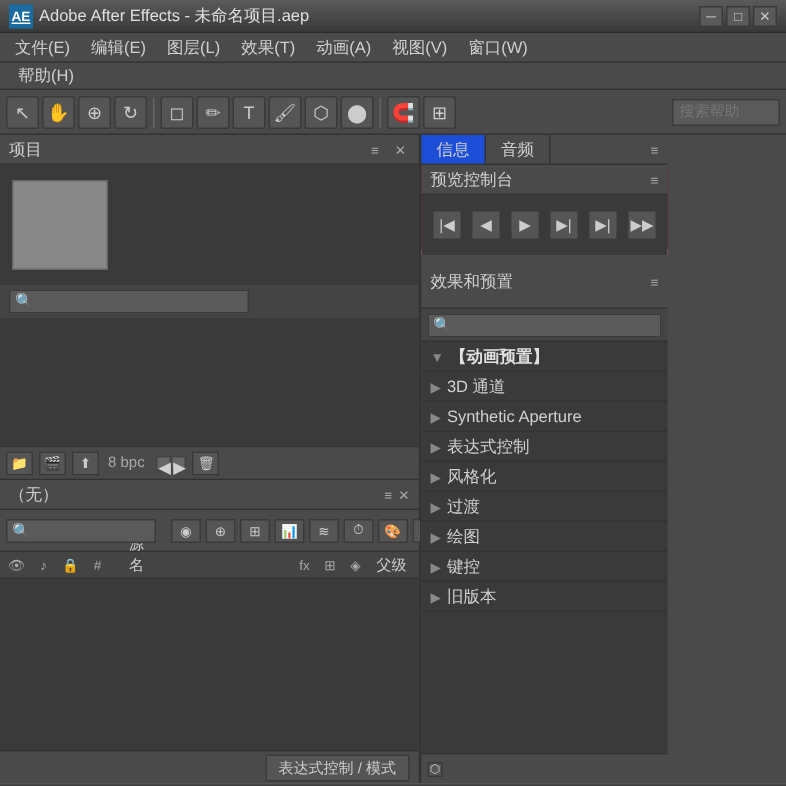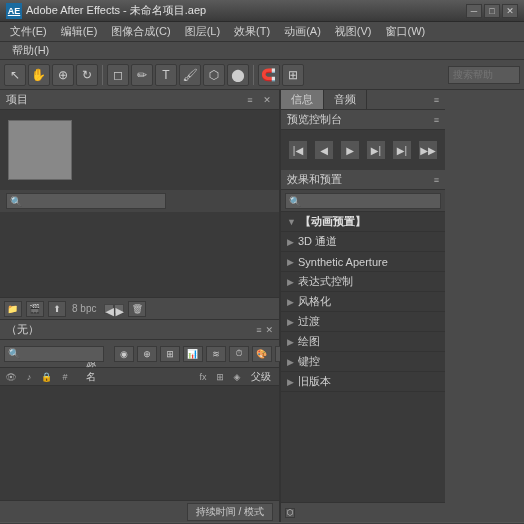--- a/index.html
+++ b/index.html
@@ -358,21 +358,21 @@
       padding: 1px 10px;
       font-size: 11px;
       color: #d0d0d0;
       cursor: pointer;
       height: 100%;
       display: flex;
       align-items: center;
       border-right: 1px solid #333;
     }
     .tab-item.active {
-      background: #737373;
+      background: #1d4ed8;
     }
     .tab-menu-btn {
       margin-left: auto;
       padding: 0 6px;
       color: #aaa;
       cursor: pointer;
       font-size: 9px;
     }
 
     
@@ -411,21 +411,21 @@
       cursor: pointer;
     }
 
     
     #effects-panel {
       flex: 1;
       display: flex;
       flex-direction: column;
     }
     #effects-header {
-      height: 20px;
+      height: 36px;
       background: #4a4a4a;
       display: flex;
       align-items: center;
       padding: 0 6px;
       border-bottom: 1px solid #333;
       justify-content: space-between;
     }
     #effects-search {
       height: 22px;
       padding: 2px 4px;
@@ -545,21 +545,20 @@
   <div class="win-controls">
     <div class="win-btn">─</div>
     <div class="win-btn">□</div>
     <div class="win-btn close">✕</div>
   </div>
 </div>
 
 <div id="menu-bar">
   <span class="menu-item">文件(E)</span>
   <span class="menu-item">编辑(E)</span>
-  <span class="menu-item">图像合成(C)</span>
   <span class="menu-item">图层(L)</span>
   <span class="menu-item">效果(T)</span>
   <span class="menu-item">动画(A)</span>
   <span class="menu-item">视图(V)</span>
   <span class="menu-item">窗口(W)</span>
 </div>
 
 <div style="height:18px;background:#4a4a4a;display:flex;align-items:center;padding:0 6px;border-bottom:1px solid #333;">
   <span class="menu-item" style="padding:1px 6px;">帮助(H)</span>
 </div>
@@ -664,21 +663,21 @@
           <span class="tl-icon">⊞</span>
           <span class="tl-icon">◈</span>
           <span class="tl-icon" style="width:auto;padding:0 4px;color:#d0d0d0;font-size:10px;">父级</span>
         </div>
       </div>
 
       <div id="timeline-content">
       </div>
 
       <div id="timeline-bottom-bar">
-        <div class="switch-btn">持续时间 / 模式</div>
+        <div class="switch-btn">表达式控制 / 模式</div>
       </div>
     </div>
   </div>
 
   <div class="right-side-panels">
 
     <div id="info-audio-tabs">
       <div class="tab-item active">信息</div>
       <div class="tab-item">音频</div>
       <div class="tab-menu-btn">≡</div>

